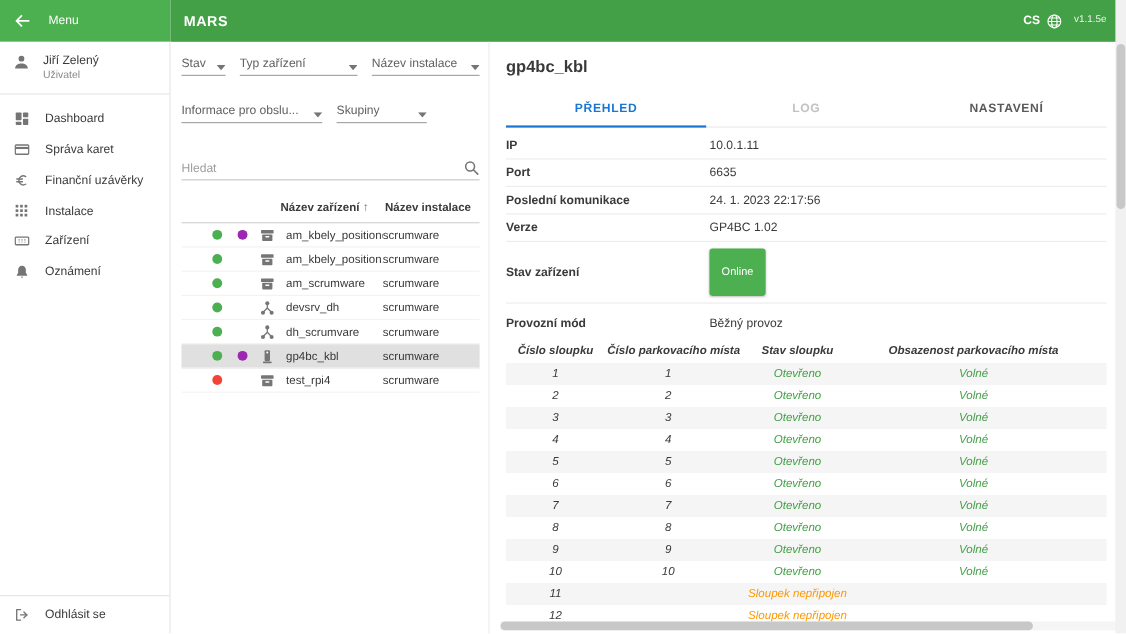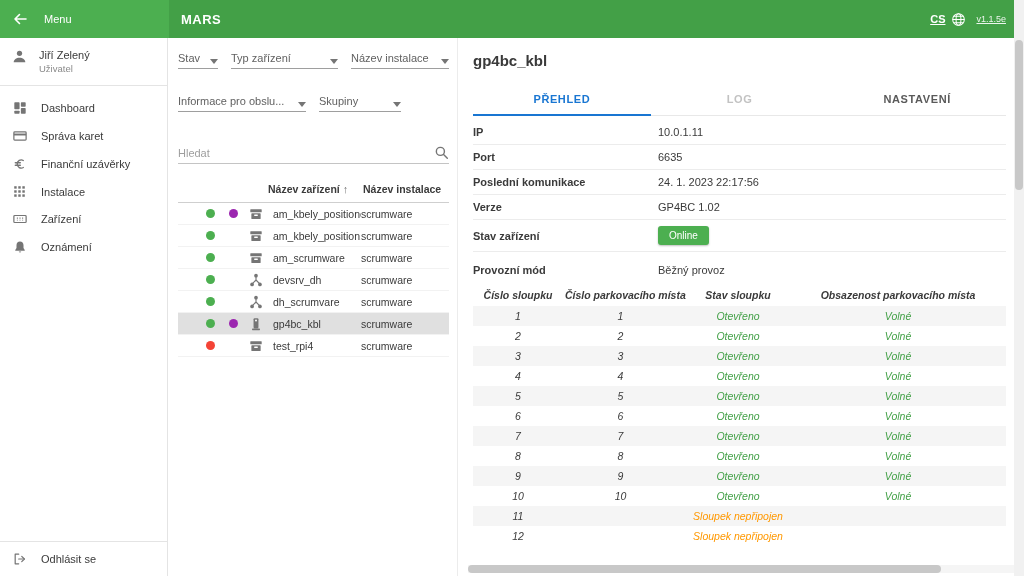--- a/index.html
+++ b/index.html
@@ -2,34 +2,34 @@
 <html><head>
 <meta charset="utf-8">
 <style>
   * { margin:0; padding:0; box-sizing:border-box; }
   html,body { width:1024px; height:576px; overflow:hidden; background:#fff;
     font-family:"Liberation Sans", sans-serif; }
   .app { position:relative; width:1024px; height:576px; display:flex; flex-direction:column; }
 
   
   .topbar { height:38px; display:flex; flex-shrink:0; color:#fff; }
-  .topbar-left { width:169px; background:#4caf50; display:flex; align-items:center; gap:16px; padding:0 12px; }
+  .topbar-left { width:155px; background:#4caf50; display:flex; align-items:center; gap:16px; padding:0 12px; }
   .topbar-left .menu-label { font-size:11px; }
   .topbar-main { flex:1; background:#43a047; display:flex; align-items:center; padding:0 18px 0 12px; }
   .app-title { font-size:13px; font-weight:bold; letter-spacing:0.5px; }
-  .topbar-right { margin-left:auto; display:flex; align-items:center; gap:10px;text-decoration:underline; }
+  .topbar-right { margin-left:auto; display:flex; align-items:flex-start; gap:10px; }
   .lang { font-size:11px; font-weight:bold; display:flex; align-items:center; gap:6px; cursor:pointer; }
   .version { font-size:9px; opacity:0.9; }
   .icon-btn { display:flex; align-items:center; cursor:pointer; }
 
   
   .content { flex:1; display:flex; min-height:0; }
 
   
-  .sidebar { width:168px; background:#fff; border-right:1px solid #e4e4e4; display:flex; flex-direction:column; }
+  .sidebar { width:155px; background:#fff; border-right:1px solid #e4e4e4; display:flex; flex-direction:column; }
   .user { display:flex; gap:12px; padding:11px 12px; border-bottom:1px solid #e4e4e4; cursor:pointer; }
   .user-name { font-size:11px; color:#3a3a3a; }
   .user-role { font-size:9.5px; color:#8a8a8a; margin-top:2px; }
   .nav { padding-top:8px; }
   .nav-item { display:flex; align-items:center; gap:14px; padding:7px 12px; font-size:11px; color:#3a3a3a; cursor:pointer; }
   .nav-icon { width:15px; display:flex; justify-content:center; }
   .logout { margin-top:auto; border-top:1px solid #e4e4e4; display:flex; align-items:center; gap:14px; padding:10px 12px; font-size:11px; color:#3a3a3a; cursor:pointer; }
 
   
   .device-panel { width:290px; border-right:1px solid #ececec; padding:14px 8px 0 10px; display:flex; flex-direction:column; min-width:0; }
@@ -60,21 +60,21 @@
   .detail-title { font-size:15px; font-weight:bold; color:#3a3a3a; margin:4px 0 16px; }
   .tabs { display:flex; border-bottom:1px solid #e8e8e8; }
   .tab { flex:1; text-align:center; padding:8px 0 9px; font-size:11px; font-weight:bold; letter-spacing:0.6px; color:#5a5a5a; cursor:pointer; }
   .tab.active { color:#1976d2; border-bottom:2px solid #1976d2; margin-bottom:-1px; }
   .tab.disabled { color:#c2c2c2; }
   .fields { margin-top:4px; }
   .field-row { display:flex; align-items:center; padding:6px 0; border-bottom:1px solid #ececec; font-size:11px; min-height:24px; }
   .field-row:last-child { border-bottom:none; margin-top:6px; }
   .field-label { width:185px; flex-shrink:0; font-weight:bold; color:#3a3a3a; }
   .field-value { color:#3a3a3a; }
-  .badge { display:inline-block; color:#fff; font-size:10px; padding:4px 11px; border-radius:3px; box-shadow:0 1px 2px rgba(0,0,0,0.25); }
+  .badge { display:inline-block; color:#fff; font-size:10px; padding:16px 11px; border-radius:3px; box-shadow:0 1px 2px rgba(0,0,0,0.25); }
 
   .pk-table { margin-top:2px; }
   .pk-header, .pk-row { display:grid; grid-template-columns:90px 115px 120px 200px;font-style:italic; }
   .pk-hcell { font-weight:bold; font-size:10.5px; color:#3a3a3a; text-align:center; padding:5px 2px; white-space:nowrap; }
   .pk-cell { font-size:10.5px; color:#3a3a3a; text-align:center; padding:4px 2px; white-space:nowrap; }
   .pk-row:nth-child(odd) { background:#f5f5f5; }
 
   
   .h-scrollbar { position:absolute; bottom:3px; left:10px; right:6px; height:8px; background:#f5f5f5; cursor:pointer; }
   .h-thumb { width:86%; height:100%; background:#c8c8c8; border-radius:4px; }

